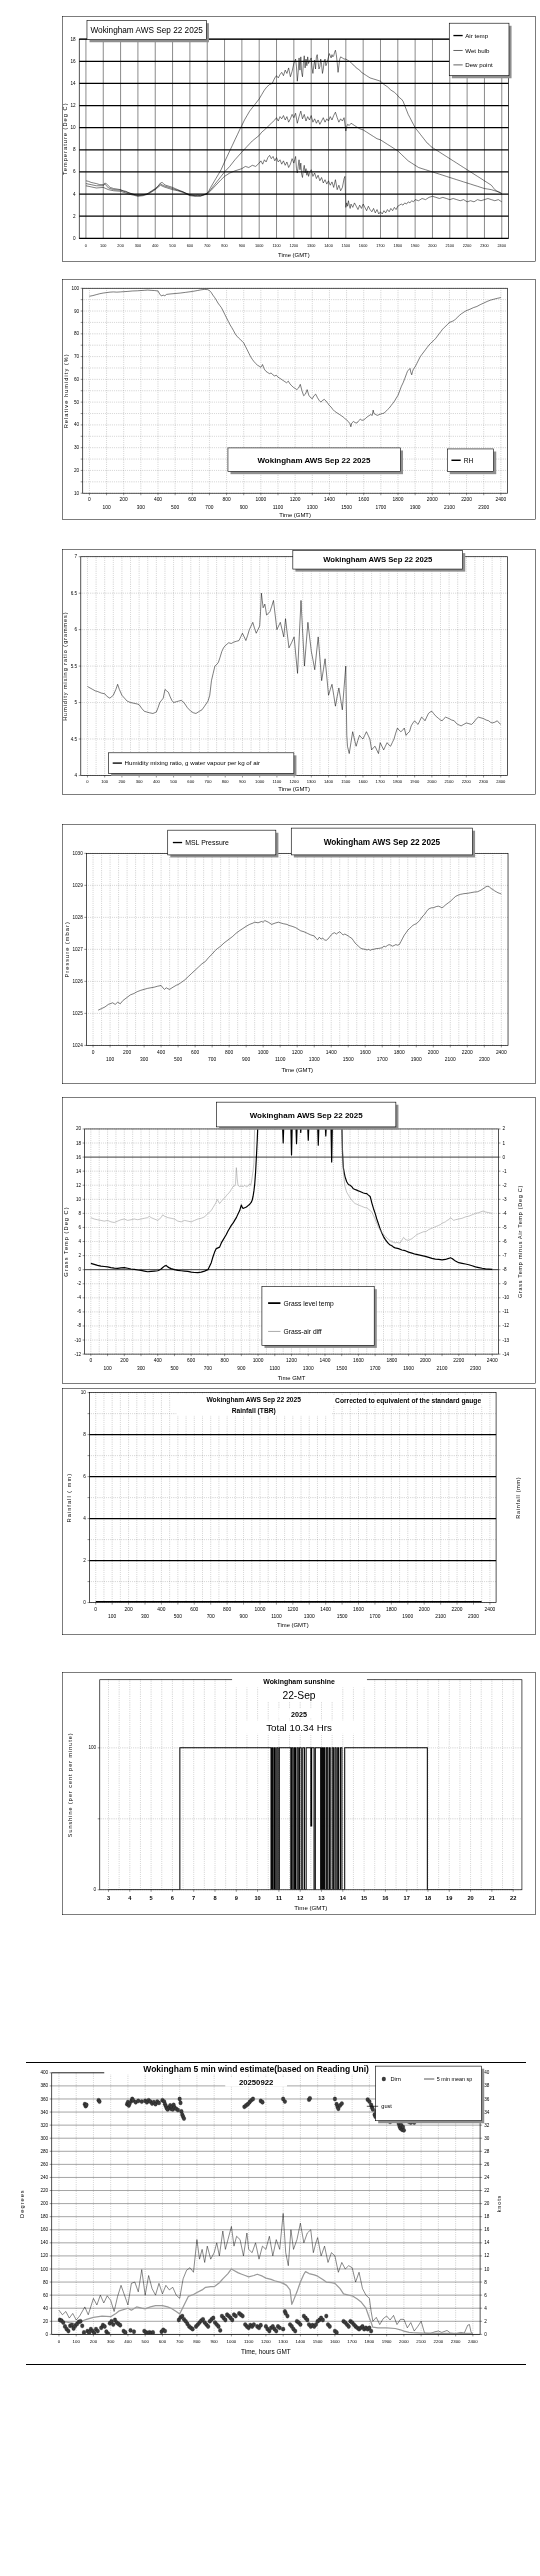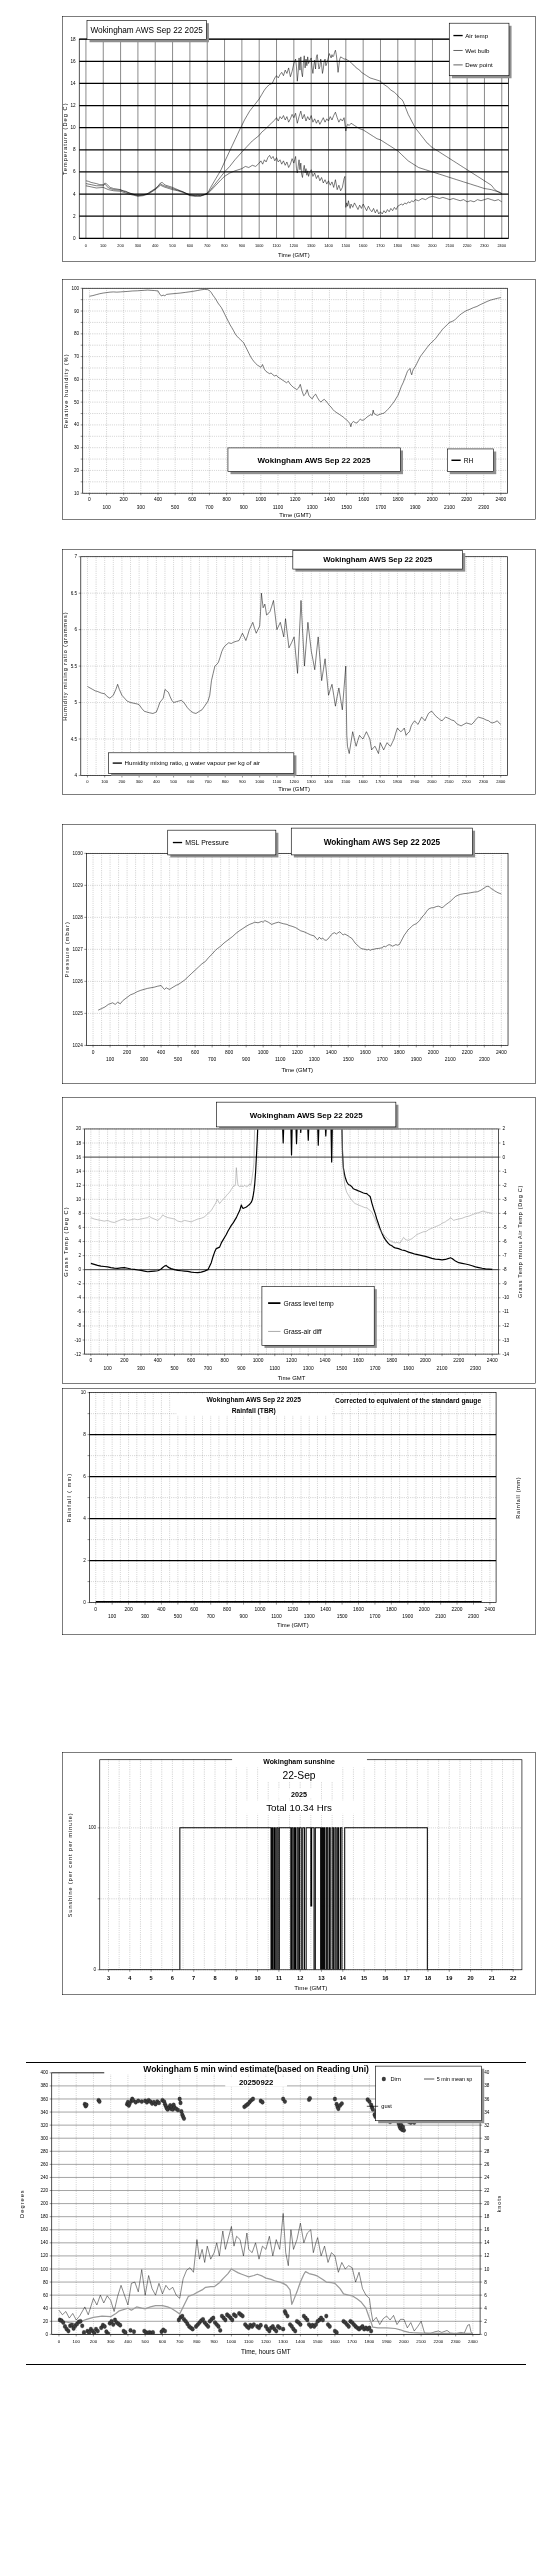--- a/index.html
+++ b/index.html
@@ -886,21 +886,21 @@
         <text x="448" y="465" font-size="11.5" text-anchor="middle">Time (GMT)</text>
         <text x="16" y="213" font-size="11" text-anchor="middle" letter-spacing="2px" transform="rotate(-90 16 213)">Rainfall ( mm)</text>
         <text x="890" y="213" font-size="10.5" text-anchor="middle" letter-spacing="1.5px" transform="rotate(-90 890 213)">Rainfall (mm)</text>
         <rect x="222" y="12" width="300" height="42" fill="#fff"></rect>
         <text x="372" y="27" font-size="13" text-anchor="middle" font-weight="bold">Wokingham AWS Sep 22 2025</text>
         <text x="372" y="49" font-size="13" text-anchor="middle" font-weight="bold">Rainfall (TBR)</text>
         <rect x="523" y="16" width="298" height="18" fill="#fff"></rect>
         <text x="672" y="30" font-size="13" text-anchor="middle" font-weight="bold">Corrected to equivalent of the standard gauge</text>
       </svg>
     </figure>
-  <figure class="chart" style="top:1752px;left:62px" aria-label="Wokingham sunshine">
+  <figure class="chart" style="top:1672px;left:62px" aria-label="Wokingham sunshine">
       <svg width="474" height="243" viewBox="0 0 920 472">
         <rect x="0.5" y="0.5" width="919" height="471" fill="none" stroke="#000" stroke-width="1"></rect>
         <line x1="90" y1="15" x2="90" y2="423" stroke="#444" stroke-width="0.8" stroke-dasharray="1,2.6"></line>
         <line x1="110.6842105263158" y1="15" x2="110.6842105263158" y2="423" stroke="#444" stroke-width="0.8" stroke-dasharray="1,2.6"></line>
         <line x1="131.3684210526316" y1="15" x2="131.3684210526316" y2="423" stroke="#444" stroke-width="0.8" stroke-dasharray="1,2.6"></line>
         <line x1="152.05263157894737" y1="15" x2="152.05263157894737" y2="423" stroke="#444" stroke-width="0.8" stroke-dasharray="1,2.6"></line>
         <line x1="172.73684210526318" y1="15" x2="172.73684210526318" y2="423" stroke="#444" stroke-width="0.8" stroke-dasharray="1,2.6"></line>
         <line x1="193.42105263157896" y1="15" x2="193.42105263157896" y2="423" stroke="#444" stroke-width="0.8" stroke-dasharray="1,2.6"></line>
         <line x1="214.10526315789474" y1="15" x2="214.10526315789474" y2="423" stroke="#444" stroke-width="0.8" stroke-dasharray="1,2.6"></line>
         <line x1="234.78947368421052" y1="15" x2="234.78947368421052" y2="423" stroke="#444" stroke-width="0.8" stroke-dasharray="1,2.6"></line>

